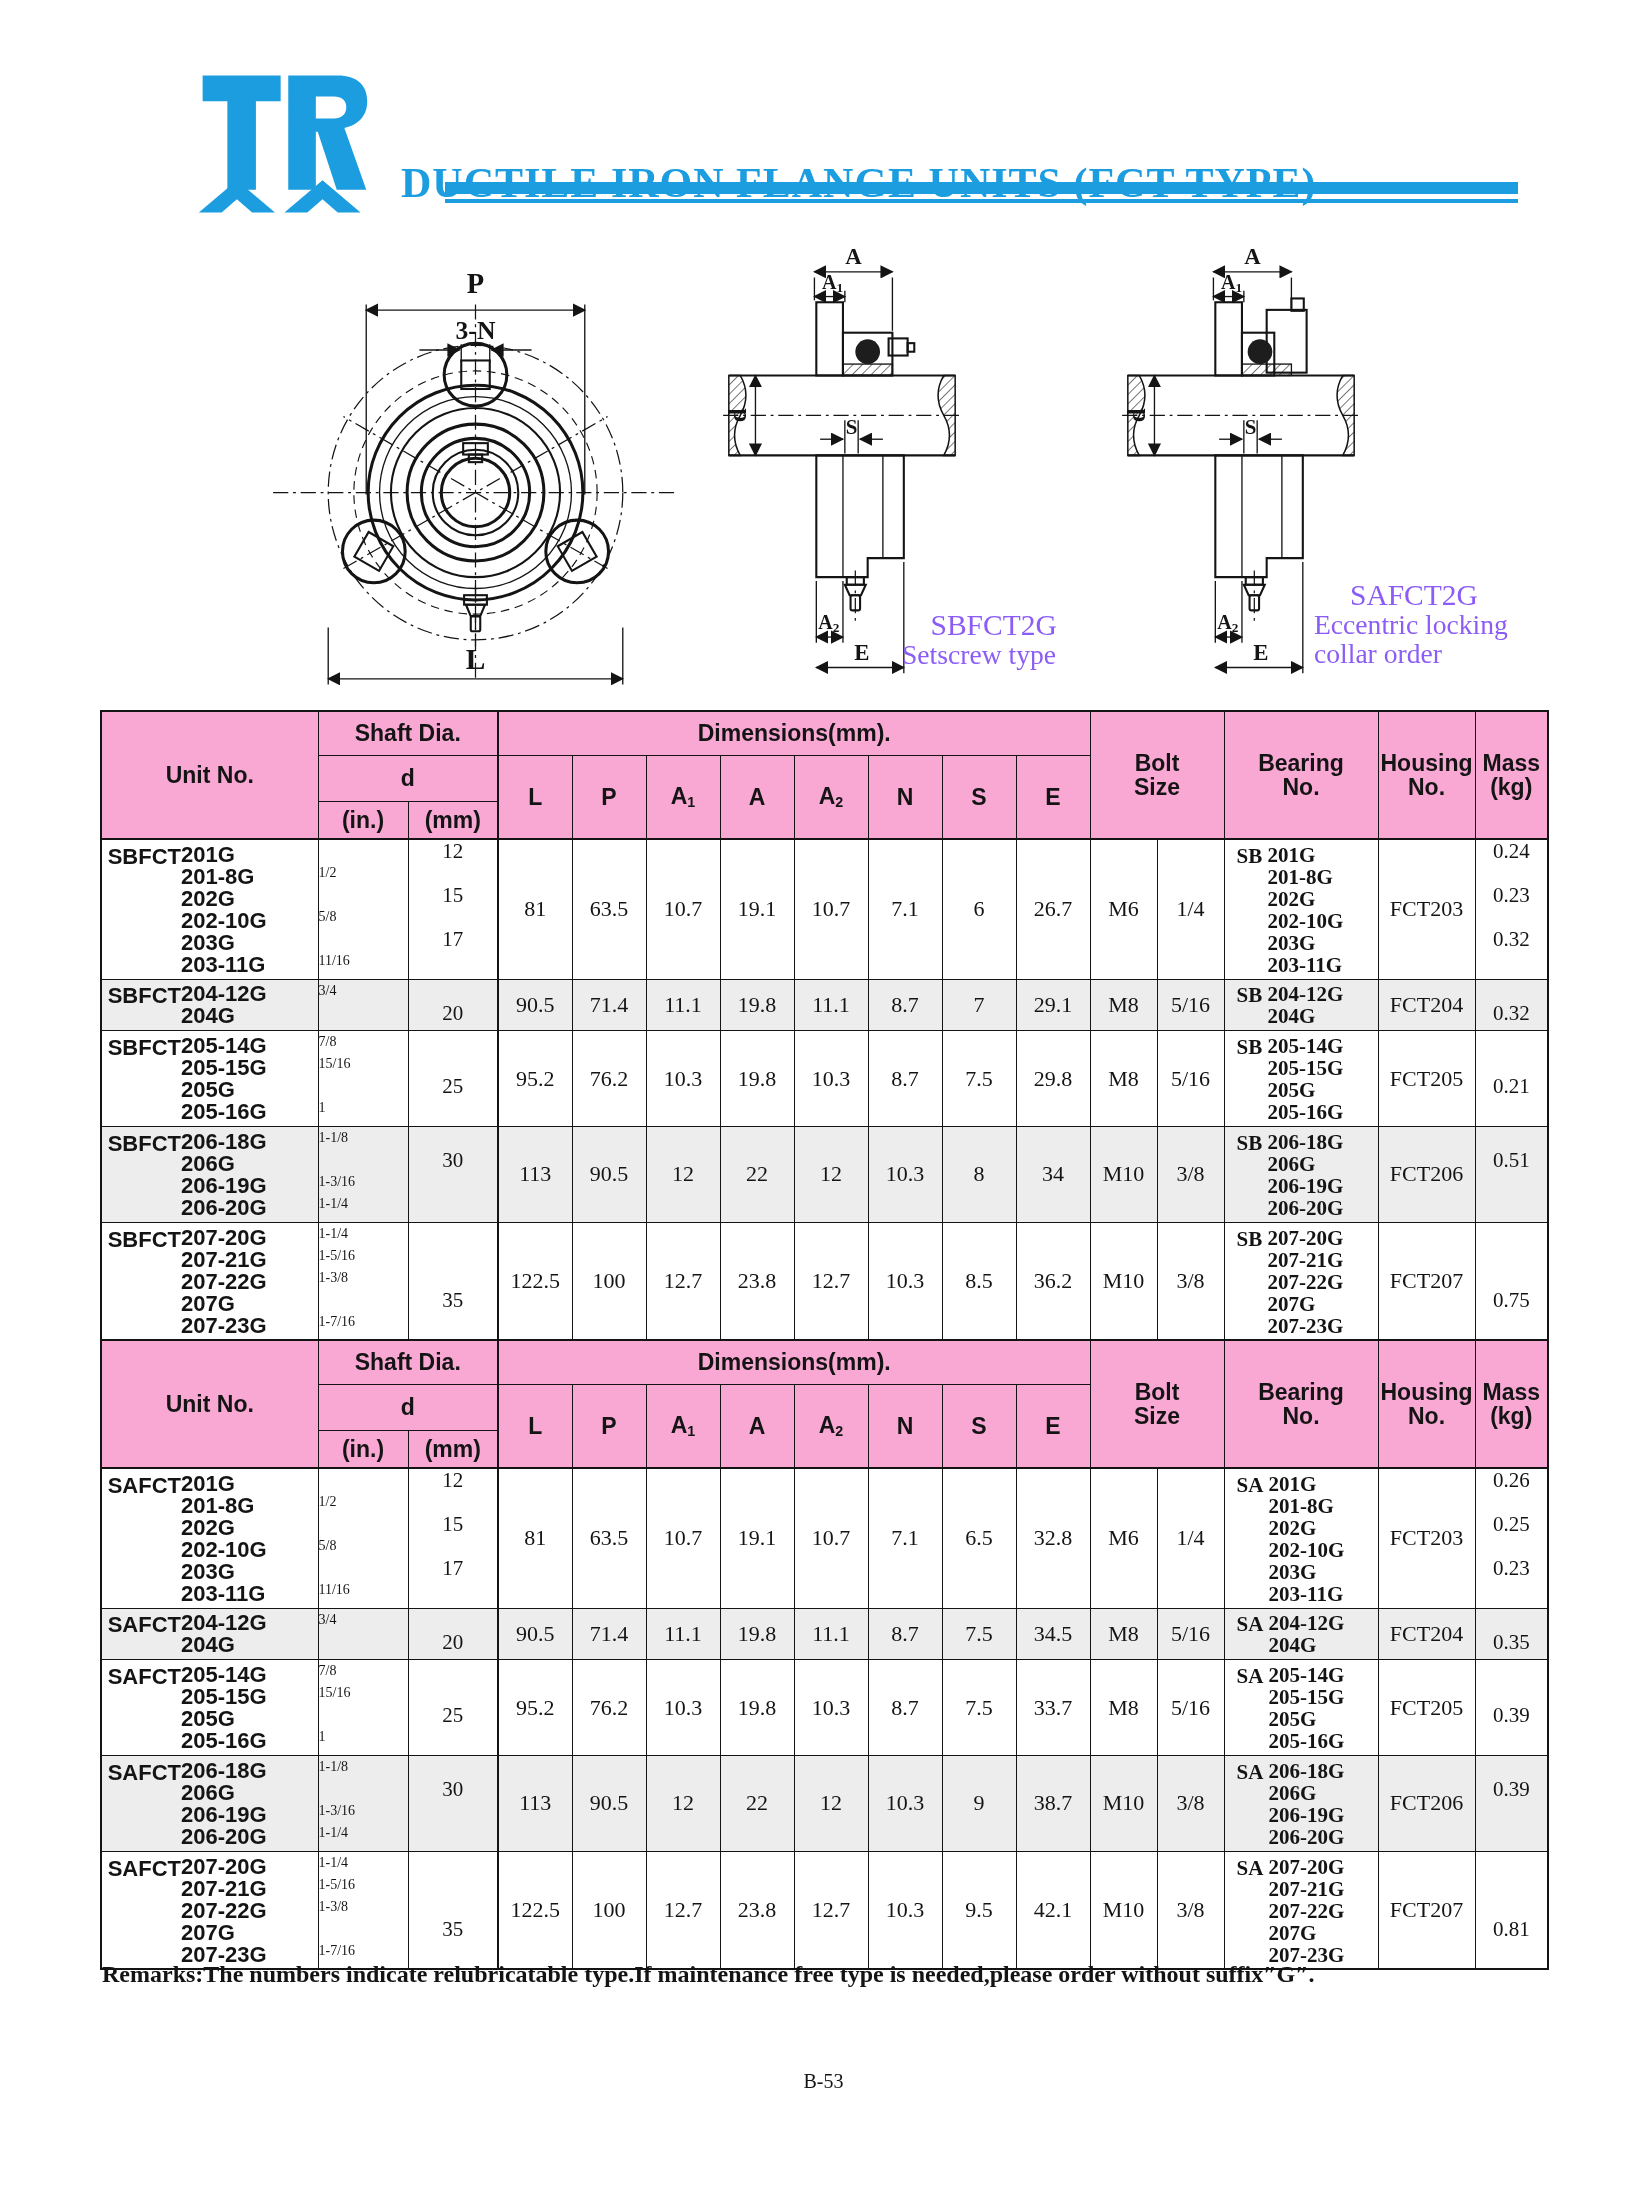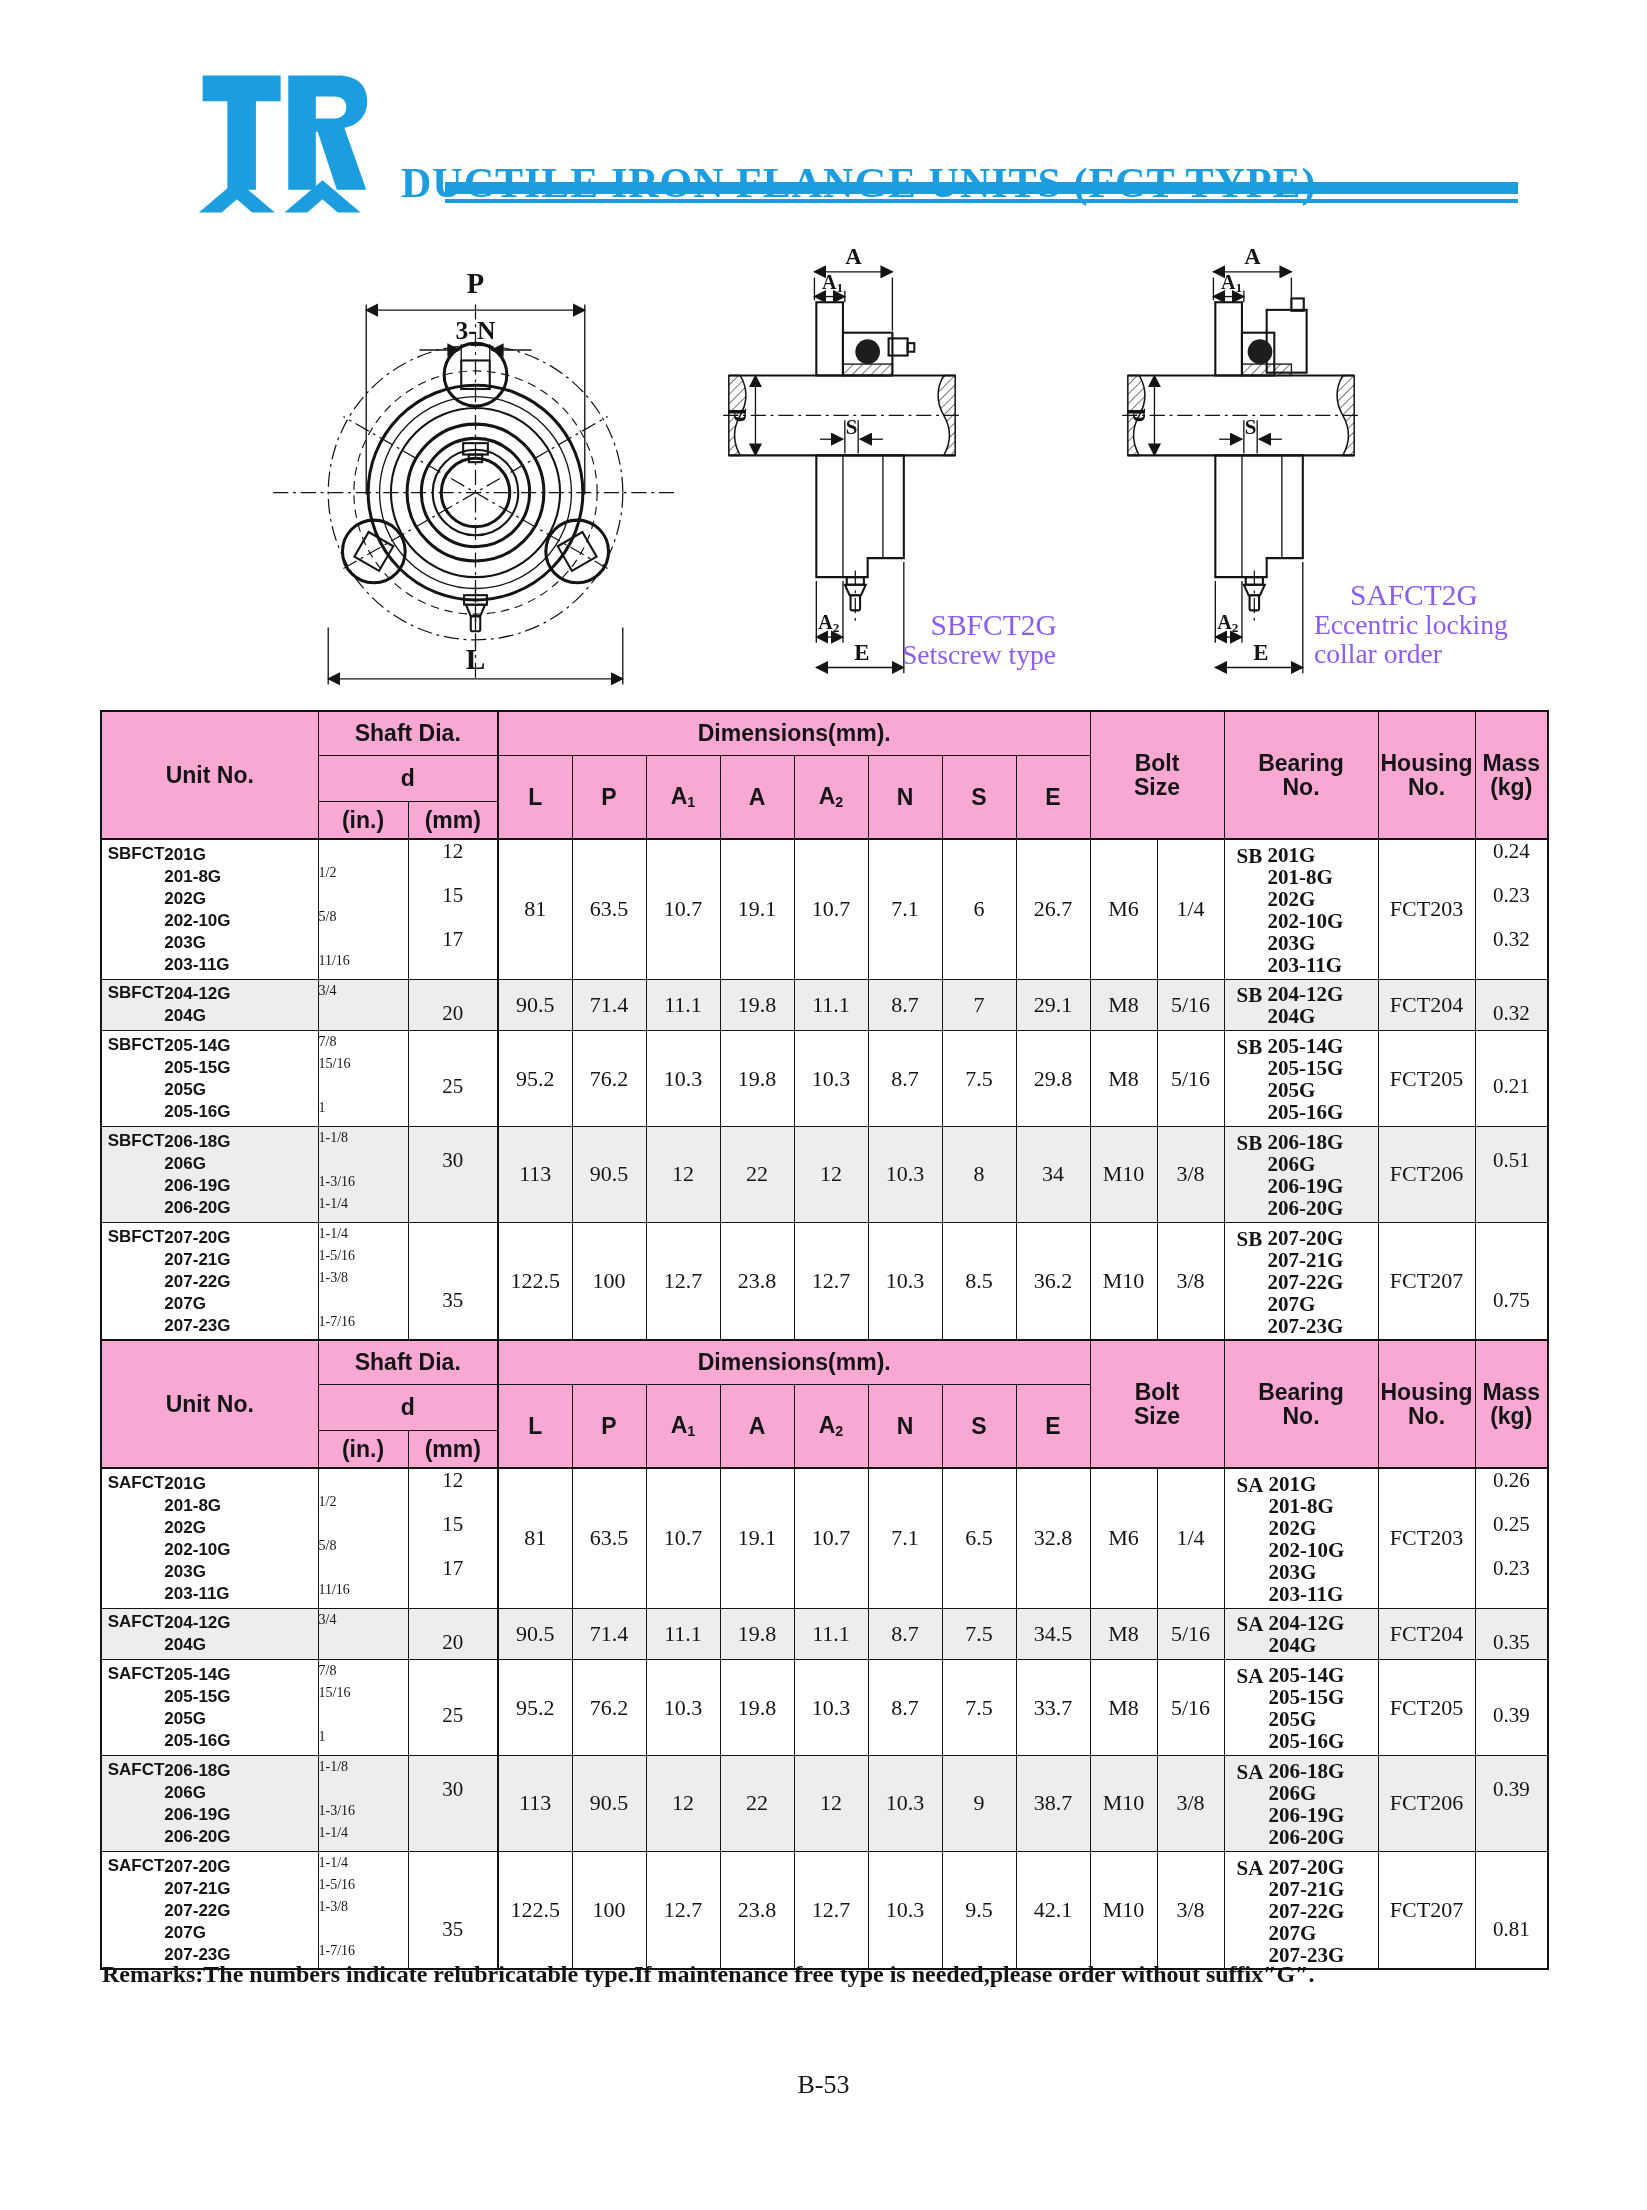--- a/index.html
+++ b/index.html
@@ -6,35 +6,35 @@
   body{width:1647px;height:2210px;position:relative;background:#ffffff;
        font-family:"Liberation Serif",serif;color:#141414;overflow:hidden}
   .abs{position:absolute}
   .page-title{font-family:"Liberation Serif",serif;font-weight:bold;font-size:42px;
               color:#1b9de0;white-space:nowrap;letter-spacing:1px}
   .bar{background:#1b9de0}
   .caption{color:#8b5cf6;font-weight:normal;line-height:1.05}
   .caption .code{font-size:29.5px}
   .caption .desc{font-size:27.6px}
   .remarks{font-size:24px;font-weight:bold;white-space:nowrap}
-  .pageno{width:1647px;text-align:center;font-size:26px}
+  .pageno{width:1647px;text-align:center;font-size:20px}
 
   
   table.spec{border-collapse:collapse;table-layout:fixed;border:2.9px solid #141414;font-size:21px}
   .spec th,.spec td{border:1.9px solid #141414;padding:0;overflow:hidden}
   .spec thead th{background:#f9a8d4;font-family:"Liberation Sans",sans-serif;
                  font-weight:bold;font-size:23px;text-align:center;vertical-align:middle;line-height:1.05}
   .spec thead tr:nth-child(1){height:44px}
   .spec thead tr:nth-child(2){height:46px}
   .spec thead tr:nth-child(3){height:38px}
   .spec tbody tr:first-child td{border-top:2.9px solid #141414}
   .bL3{border-left:2.9px solid #141414 !important}
   .spec tbody tr.shaded td{background:#ededed}
   .ln{height:22px;line-height:22px;white-space:nowrap}
-  .unit-cell{font-family:"Liberation Sans",sans-serif;font-weight:bold;font-size:17px;vertical-align:top}
+  .unit-cell{font-family:"Liberation Sans",sans-serif;font-weight:bold;font-size:22px;vertical-align:top}
   .unit-flex{display:flex;padding:3.8px 0 2.9px 5.7px;text-align:left}
   .bearing-cell{vertical-align:top;font-family:"Liberation Serif",serif;font-weight:bold;font-size:21px}
   .bearing-cell .unit-flex{padding-left:12px}
   .in-cell{vertical-align:top;padding:3.8px 0 2.9px 7.6px;font-size:14px}
   .mm-cell,.mass-cell{vertical-align:top;text-align:center;padding:3.8px 0 2.9px 0;font-size:21px}
   .c-dim{text-align:center;vertical-align:middle;font-size:22px}
   .sub{font-size:14.3px;vertical-align:-2.9px}
 
   
   .dline{stroke:#141414;stroke-width:1.4;fill:none}

